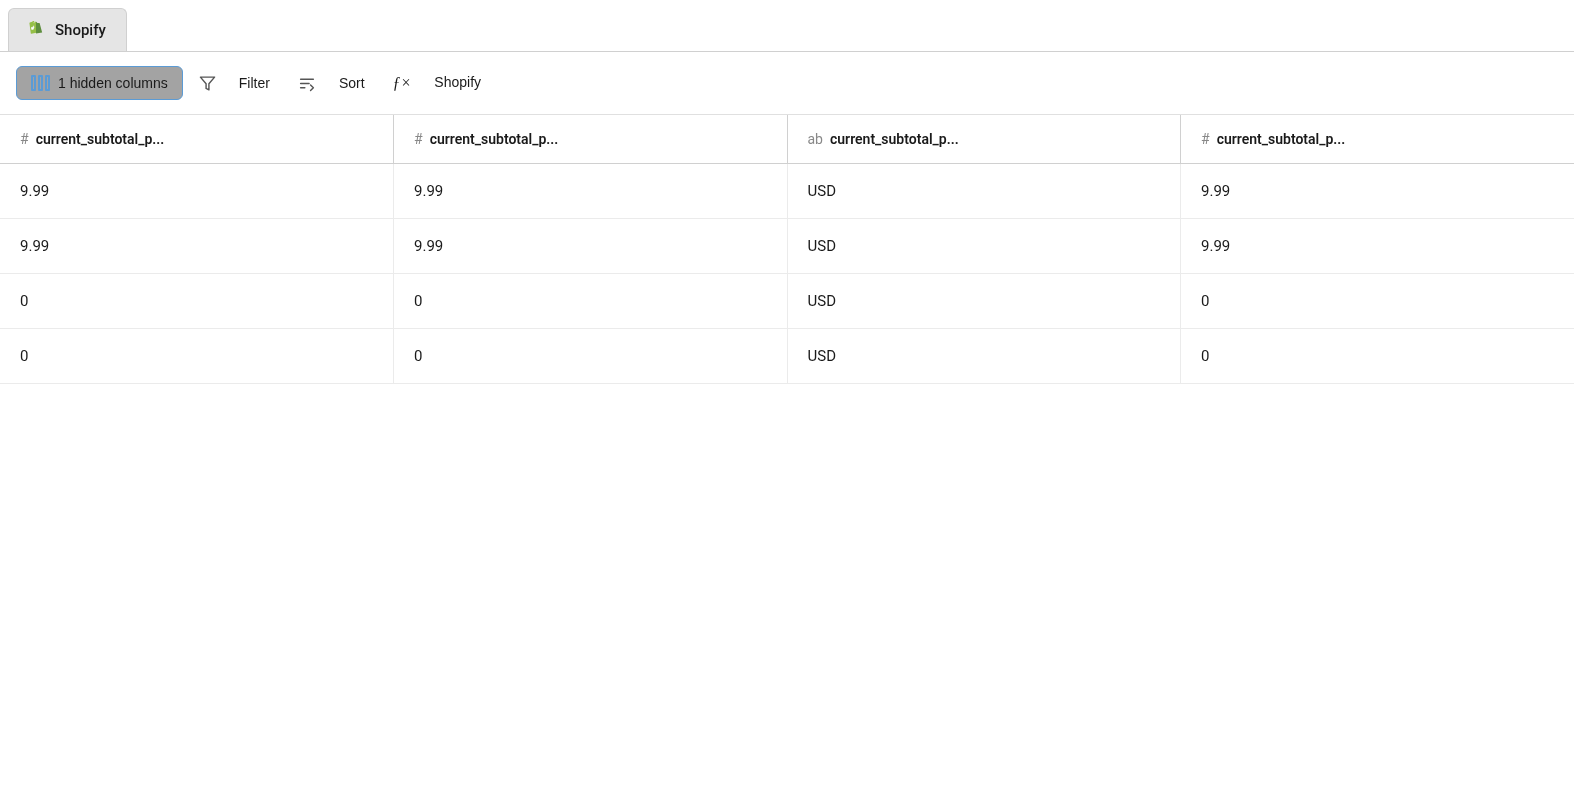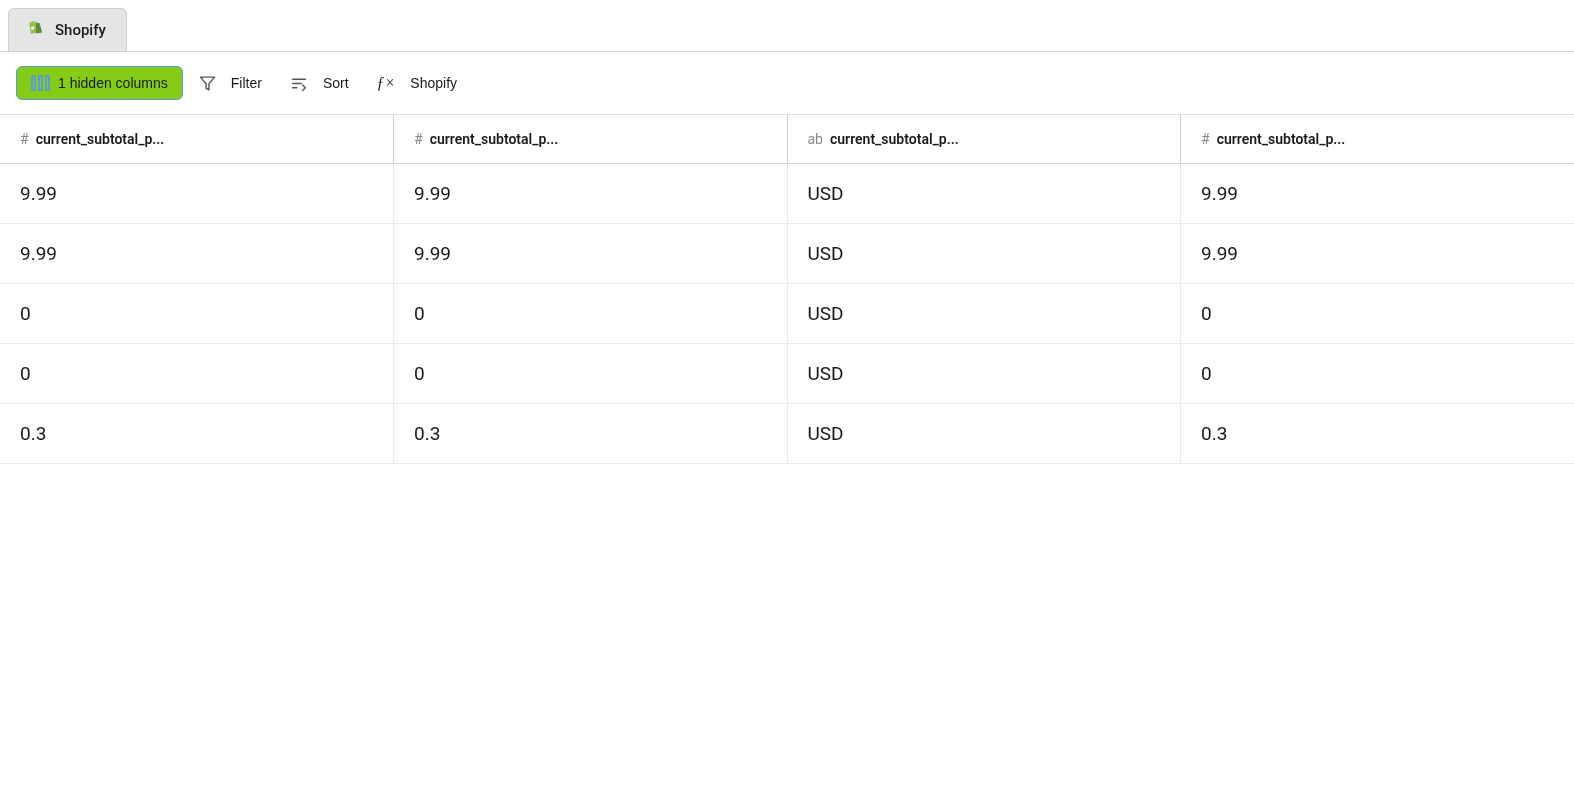--- a/index.html
+++ b/index.html
@@ -41,22 +41,21 @@
     .toolbar {
       display: flex;
       align-items: center;
       gap: 4px;
       padding: 14px 16px;
       border-bottom: 1px solid #e0e0e0;
     }
 
     .toolbar-btn {
       display: flex;
-      align-items: center;
-      gap: 15px;
+      gap: 23px;
       padding: 8px 14px;
       border-radius: 6px;
       border: 1.5px solid #5b9bd5;
       background: #ffffff;
       cursor: pointer;
       font-size: 14px;
       color: #1a1a1a;
       font-weight: 400;
     }
 
@@ -112,38 +111,38 @@
       font-weight: 400;
       font-size: 14px;
     }
 
     tbody tr {
       border-bottom: 1px solid #ebebeb;
     }
 
     td {
       padding: 18px 20px;
-      font-size: 19px;
+      font-size: 15px;
       color: #1a1a1a;
       border-right: 1px solid #ebebeb;
       vertical-align: middle;
     }
 
     td:last-child {
       border-right: none;
     }
 
     .hidden-cols-btn {
       display: flex;
       align-items: center;
       gap: 8px;
       padding: 8px 14px;
       border-radius: 6px;
       border: 1.5px solid #5b9bd5;
-      background: #84cc16;
+      background: #a3a3a3;
       cursor: pointer;
       font-size: 14px;
       color: #1a1a1a;
     }
 
     .cols-icon {
       display: flex;
       gap: 2px;
       align-items: center;
     }
@@ -263,21 +262,15 @@
           <td>0</td>
           <td>USD</td>
           <td>0</td>
         </tr>
         <tr>
           <td>0</td>
           <td>0</td>
           <td>USD</td>
           <td>0</td>
         </tr>
-        <tr>
-          <td>0.3</td>
-          <td>0.3</td>
-          <td>USD</td>
-          <td>0.3</td>
-        </tr>
       </tbody>
   </table>
 </div>
 
 </body></html>

